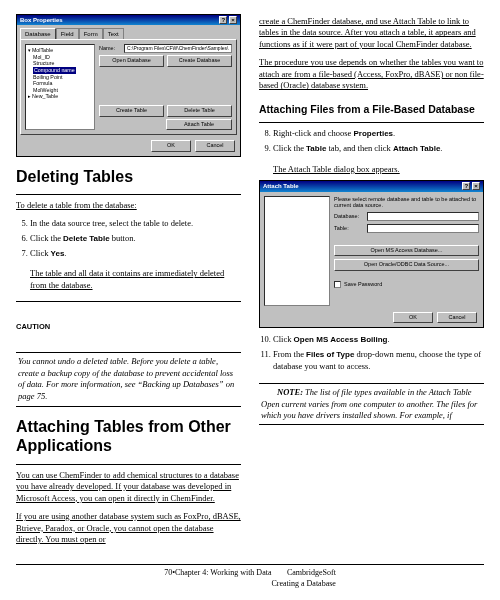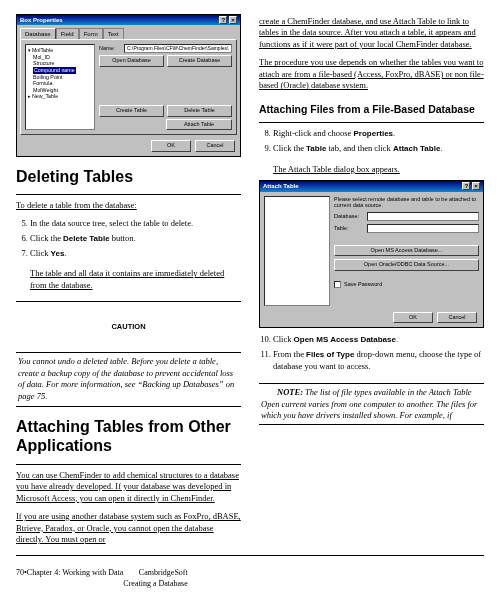--- a/index.html
+++ b/index.html
@@ -38,21 +38,21 @@
     font-weight: bold;
     font-size: 10.5px;
     margin: 6px 0 4px 0;
     line-height: 1.2;
   }
   p { margin: 2px 0 5px 0; text-decoration: underline; }
   ol { margin: 2px 0 4px 14px; padding: 0; }
   ol li { margin-bottom: 3px; }
   .b { font-weight: bold; font-family: Arial, sans-serif; font-size: 8px;}
   .caution-box { border-top: 1px solid #000; border-bottom: 1px solid #000; margin: 5px 0 4px 0; padding: 0; }
-  .caution-hd { text-align: center; font-weight: bold; font-family: Arial, sans-serif; font-size: 7.5px; padding: 20px 0; border-bottom: 1px solid #000;}
+  .caution-hd { font-weight: bold; font-family: Arial, sans-serif; font-size: 7.5px; padding: 20px 0; border-bottom: 1px solid #000;}
   .caution-body { font-style: italic; padding: 3px 2px 4px 2px; }
   .note-box { border-top: 1px solid #000; border-bottom: 1px solid #000; margin: 4px 0; padding: 3px 2px; font-style: italic;}
   .note-box .nb { font-weight: bold;  margin-left: 16px;}
   .indent { margin-left: 14px; }
   hr.sep { border: none; border-top: 0.5px solid #000; margin: 3px 0;}
 
   
   .mock {
     background: #c0c0c0;
     border: 1px solid #000;
@@ -99,23 +99,23 @@
   .field .flabel{ width:30px;}
   .field .finput{ height:9px;}
   .wbtn.wide{ width:100%; }
   .chk { display:flex; align-items:center; gap:3px; font-size:5.5px;}
   .chk .box{ width:7px; height:7px; background:#fff; border:1px inset #808080;}
   .mock2 .bottombtns{ padding-right:6px;}
 
   .footer{
     border-top:1px solid #000;
     margin-top:6px;
-    padding-top:12px;
+    padding-top:3px;
     display:flex;
-    justify-content:flex-start;
+    justify-content:center;
     font-size:8px;
   }
   .fr{ text-align:right;}
 </style>
 </head>
 <body>
 
 <div class="cols">
 
   <div class="col">
@@ -234,21 +234,21 @@
           </div>
         </div>
       </div>
       <div class="bottombtns">
         <div class="wbtn">OK</div>
         <div class="wbtn">Cancel</div>
       </div>
     </div>
 
     <ol start="10">
-      <li>Click <span class="b">Open MS Access Database</span>.</li>
+      <li>Click <span class="b">Open MS Access Boiling</span>.</li>
       <li>From the <span class="b">Files of Type</span> drop-down menu, choose the type of database you want to access.</li>
     </ol>
 
     <div class="note-box">
       <span class="nb">NOTE:</span>
       <span>The list of file types available in the Attach Table Open current varies from one computer to another. The files for which you have drivers installed shown. For example, if</span>
     </div>
   </div>
 </div>
 

